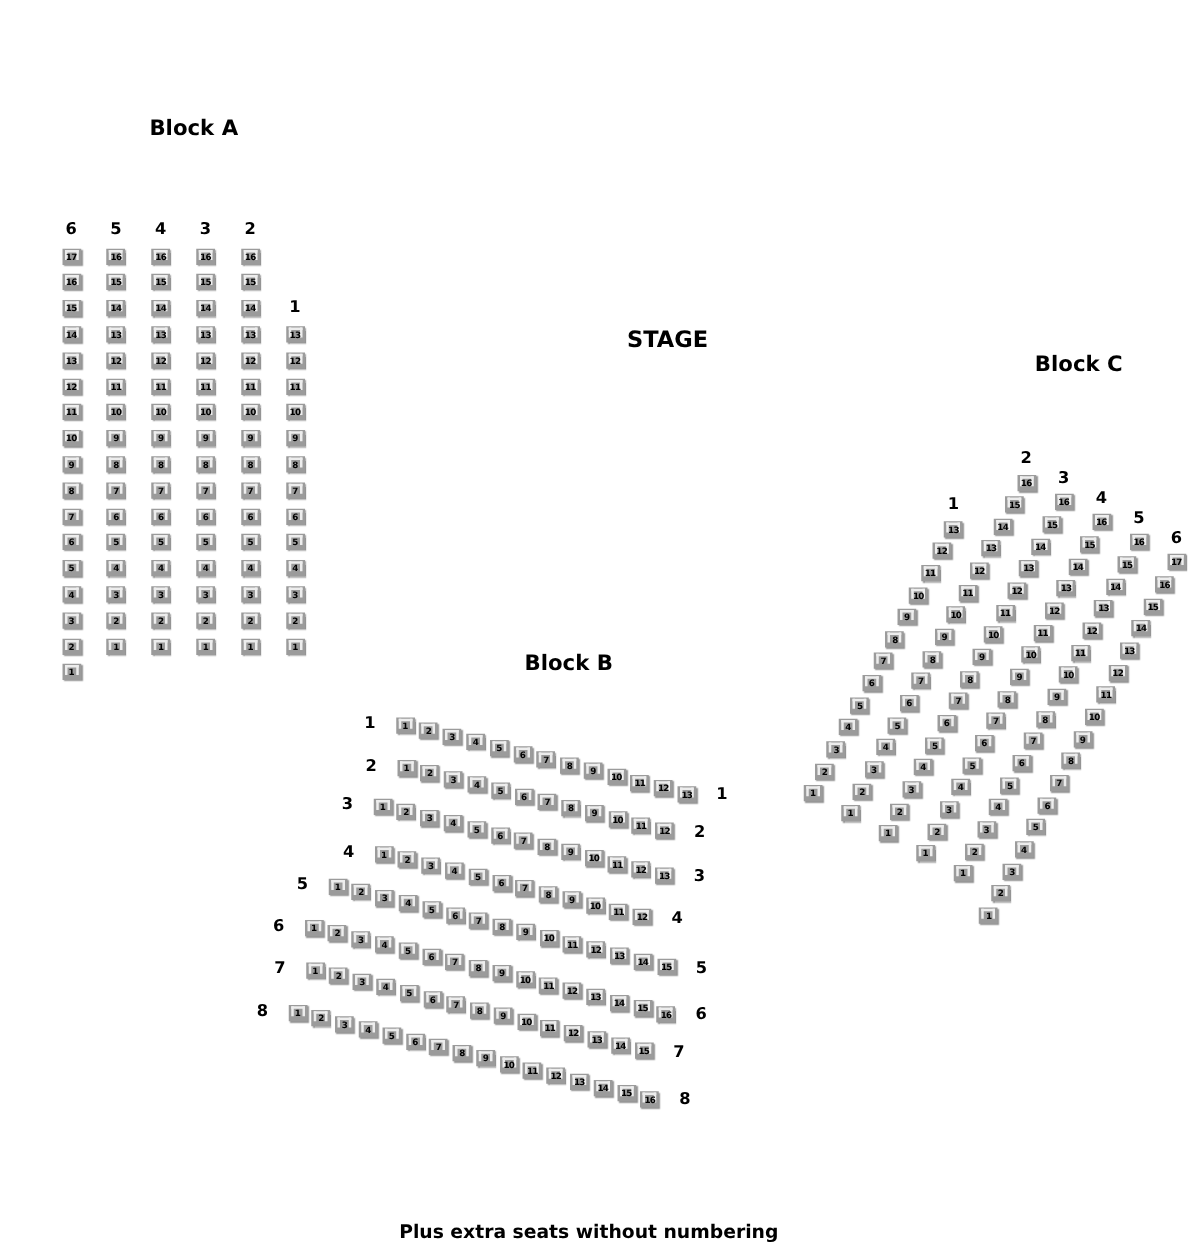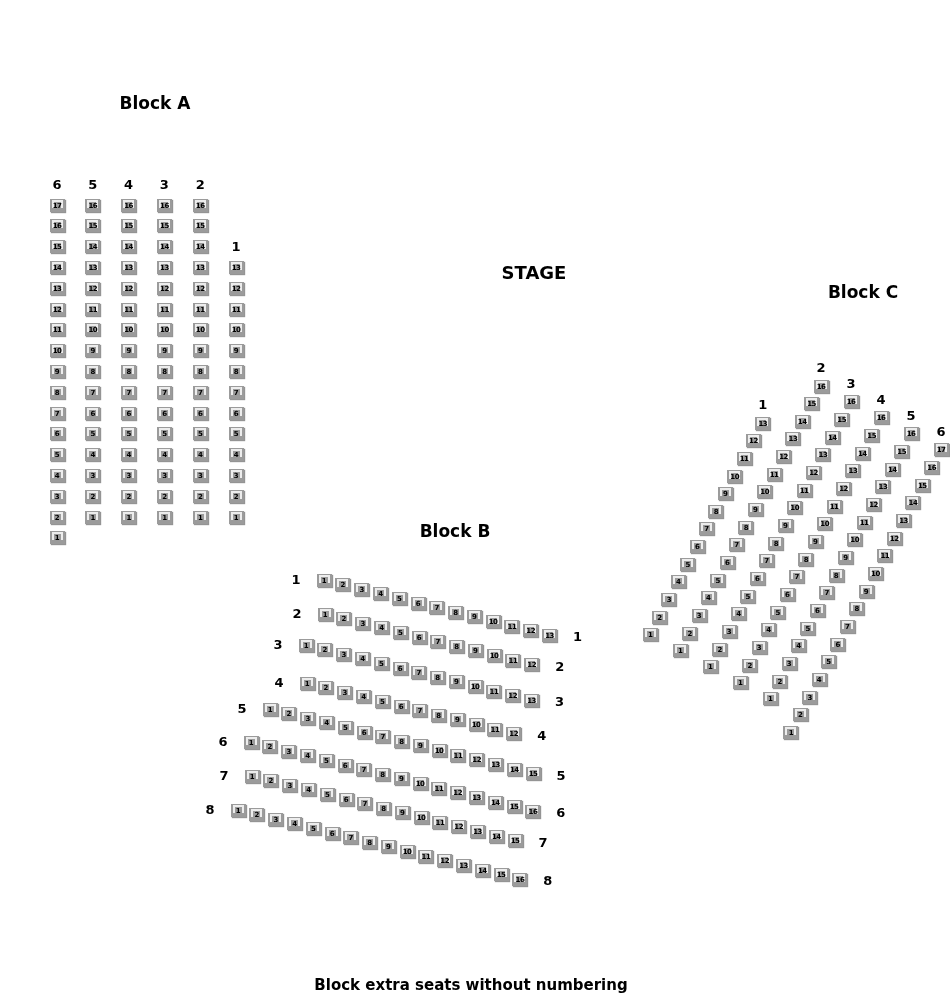--- a/index.html
+++ b/index.html
@@ -44,21 +44,21 @@
   }
 </style>
 </head>
 <body>
 
 <div id="canvas" style="--seat-fill: #9b9b9b; --seat-back: #ededed; --seat-num: #000000;">
   <div class="title title-a">Block A</div>
   <div class="title title-b">Block B</div>
   <div class="title title-c">Block C</div>
   <div class="stage">STAGE</div>
-  <div class="footer">Block extra seats without numbering</div>
+  <div class="footer">Plus extra seats without numbering</div>
   <div id="seat-layer">
       <div class="seat" style="left: 49.5px; top: 198.5px;">
         <span>17</span>
       </div>
       <div class="blk-label" style="left: 57px; top: 184px;">6</div>
       <div class="seat" style="left: 49.5px; top: 219.3px;">
         <span>16</span>
       </div>
       <div class="seat" style="left: 49.5px; top: 240.1px;">
         <span>15</span>

